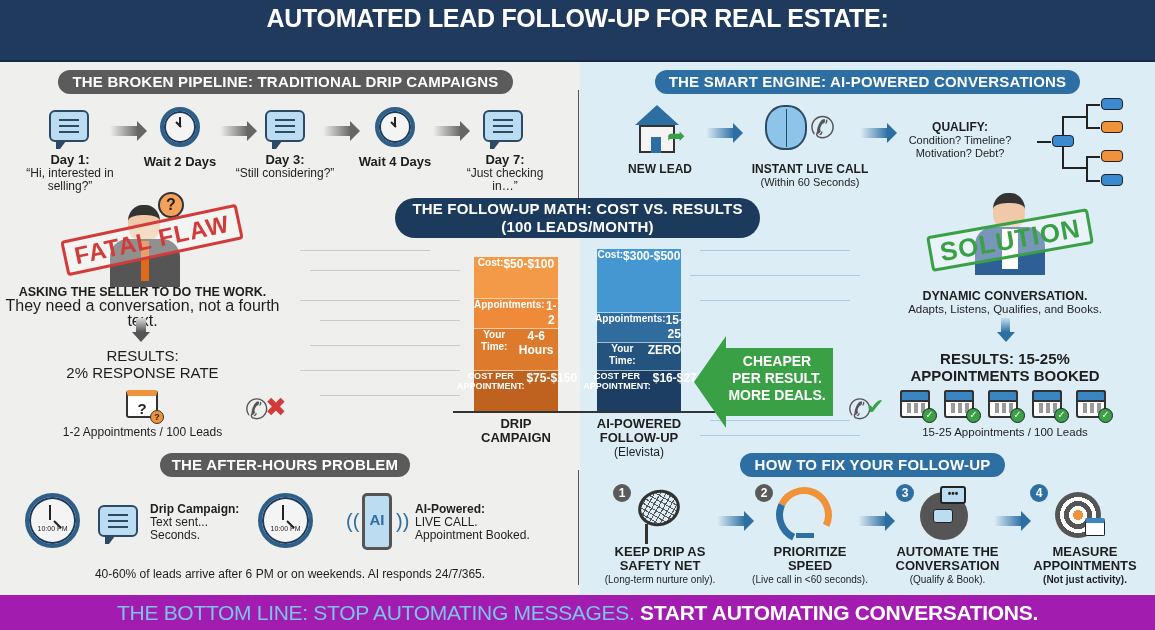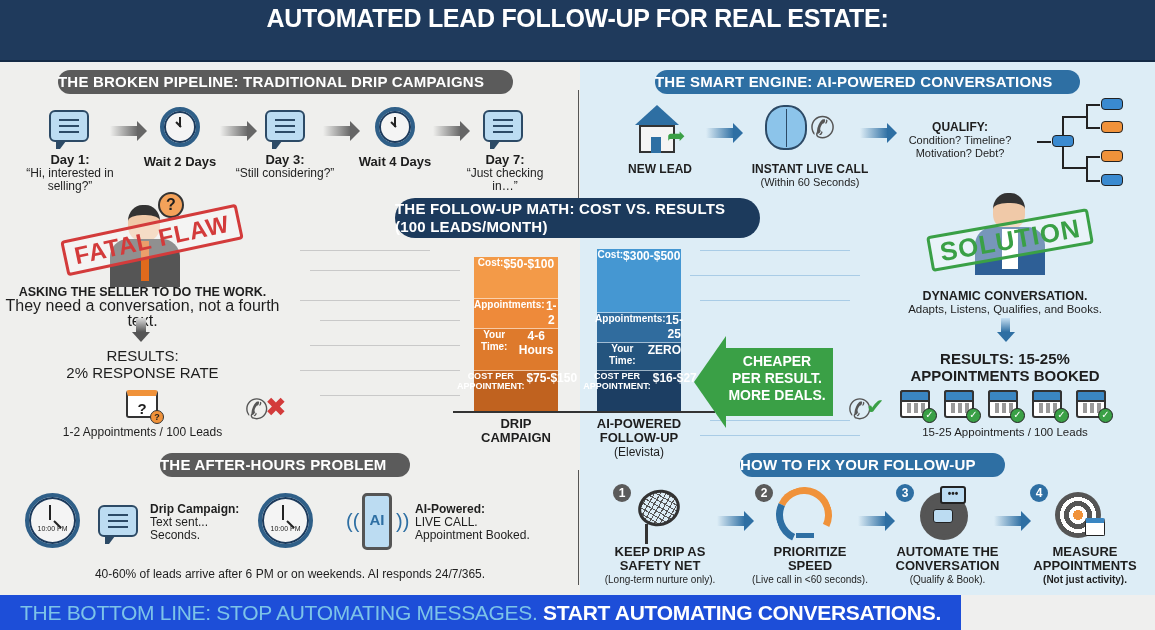--- a/index.html
+++ b/index.html
@@ -4,24 +4,24 @@
 <style>
 *{box-sizing:border-box;margin:0;padding:0}
 html,body{width:1155px;height:630px;overflow:hidden}
 body{font-family:"Liberation Sans","DejaVu Sans",sans-serif;color:#1e1e1e;position:relative;background:#efefee}
 .header{position:absolute;left:0;top:0;width:1155px;height:62px;background:#1f3a5c;text-align:center;border-bottom:2px solid #142a45}
 .header .t1{color:#fff;font-weight:bold;font-size:25px;line-height:30px;padding-top:3px;letter-spacing:-0.3px}
 .header .t2{color:#6ec0e8;font-size:23px;line-height:26px;letter-spacing:0}
 .left-bg{position:absolute;left:0;top:62px;width:580px;height:533px;background:#efefed}
 .right-bg{position:absolute;left:580px;top:62px;width:575px;height:533px;background:#ddedf6}
 .divider{position:absolute;left:578px;width:1px;background:#555}
-.footer{position:absolute;left:0;top:595px;width:961px;height:35px;background:#1d4ed8;text-align:center;font-size:21px;line-height:35px;letter-spacing:-0.3px}
+.footer{position:absolute;left:0;top:595px;width:1155px;height:35px;background:#a21caf;text-align:center;font-size:21px;line-height:35px;letter-spacing:-0.3px}
 .footer .a{color:#7cc3e8}
 .footer .b{color:#fff;font-weight:bold}
-.pill{position:absolute;height:24px;border-radius:12px;color:#fff;font-weight:bold;font-size:15px;line-height:24px;text-align:left;letter-spacing:0.2px}
+.pill{position:absolute;height:24px;border-radius:12px;color:#fff;font-weight:bold;font-size:15px;line-height:24px;text-align:center;letter-spacing:0.2px}
 .pill.gray{background:#5b5b5b}
 .pill.blue{background:#2e6fa3}
 .pill.navy{background:#1c3a5c;height:40px;border-radius:20px;line-height:18px;padding-top:2px;font-size:15px}
 .abs{position:absolute}
 .lbl{position:absolute;text-align:center;font-size:12px;line-height:13px;color:#1e1e1e}
 .lbl b{font-size:13px}
 .bubble{position:absolute;width:40px;height:32px;background:#bcdcf2;border:2.5px solid #2c4a66;border-radius:6px}
 .bubble::before{content:"";position:absolute;left:8px;right:8px;top:7px;height:2px;background:#2c4a66;box-shadow:0 6px 0 #2c4a66,0 12px 0 #2c4a66}
 .bubble::after{content:"";position:absolute;left:5px;bottom:-9px;width:0;height:0;border-left:4px solid #2c4a66;border-right:6px solid transparent;border-top:8px solid #2c4a66}
 .clock{position:absolute;border-radius:50%;background:#f4f4f4;border:4px solid #2f5f88;box-shadow:inset 0 0 0 2px #1c3a5c}

